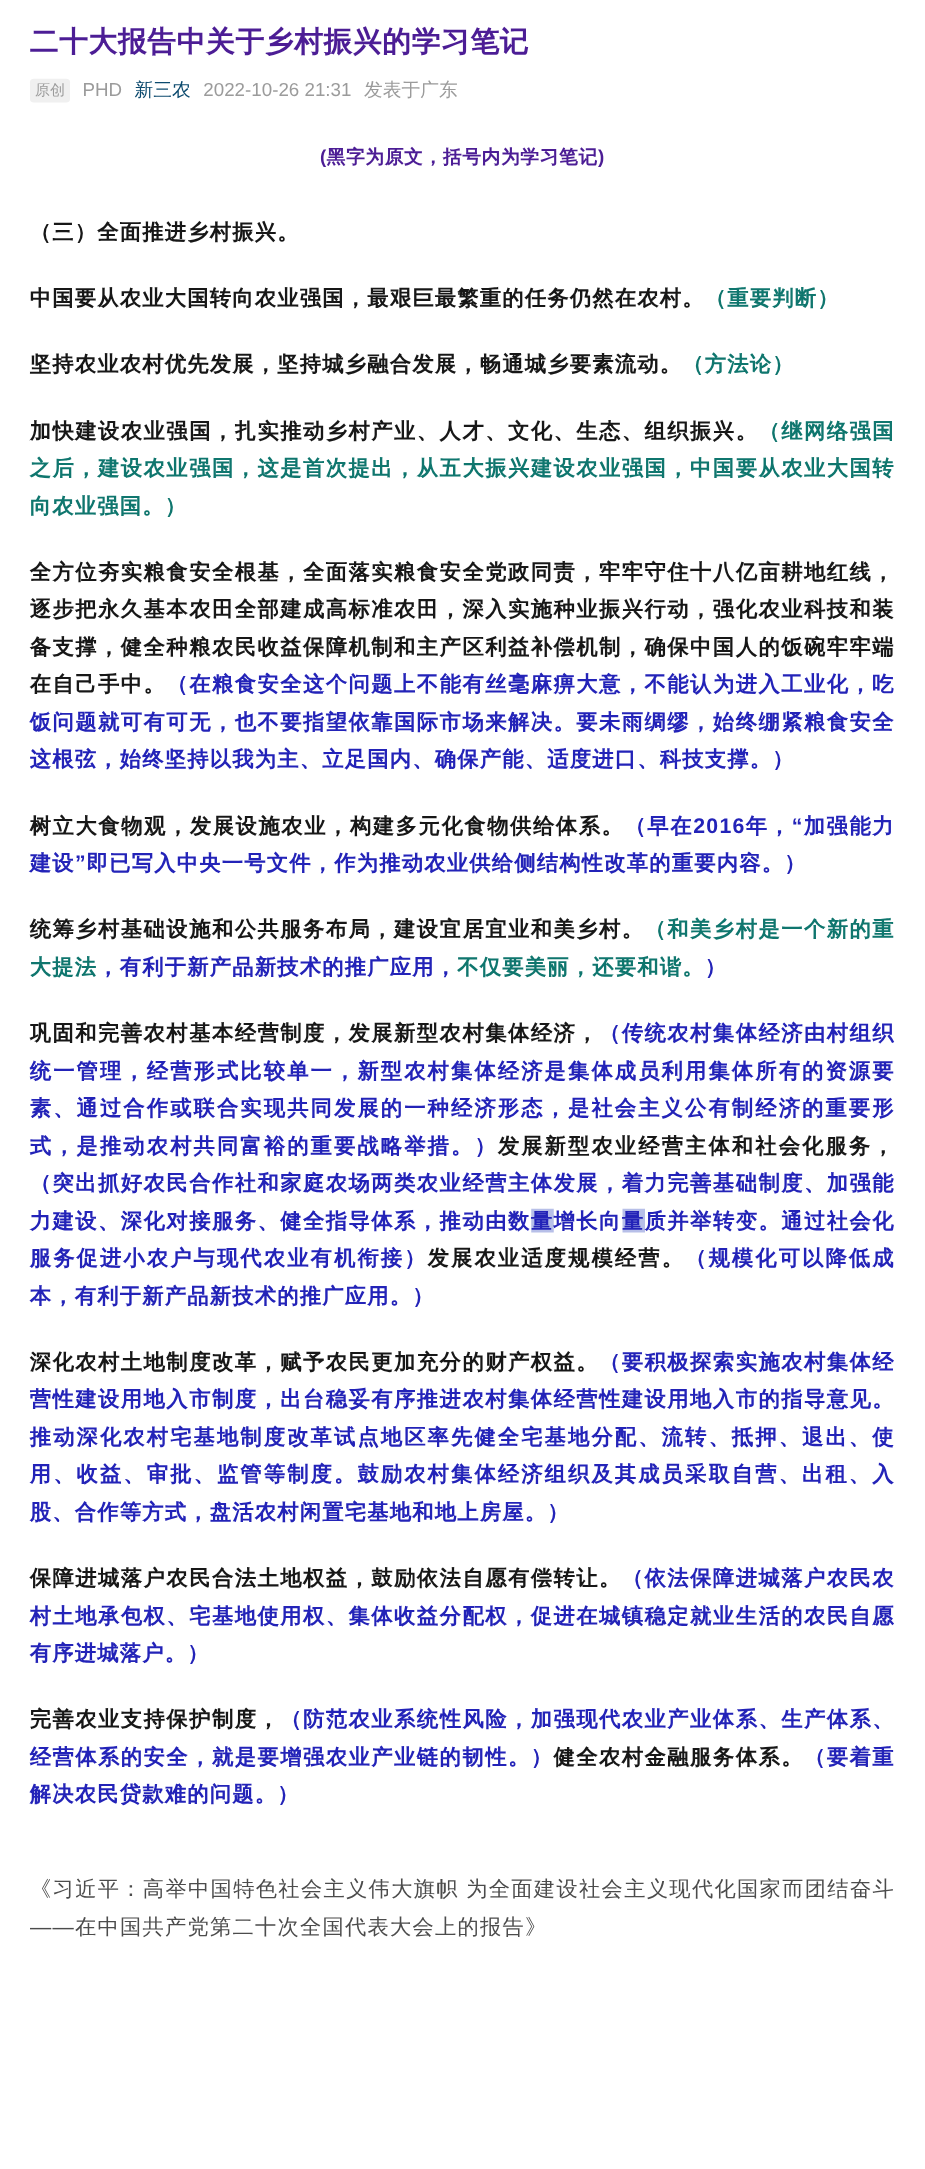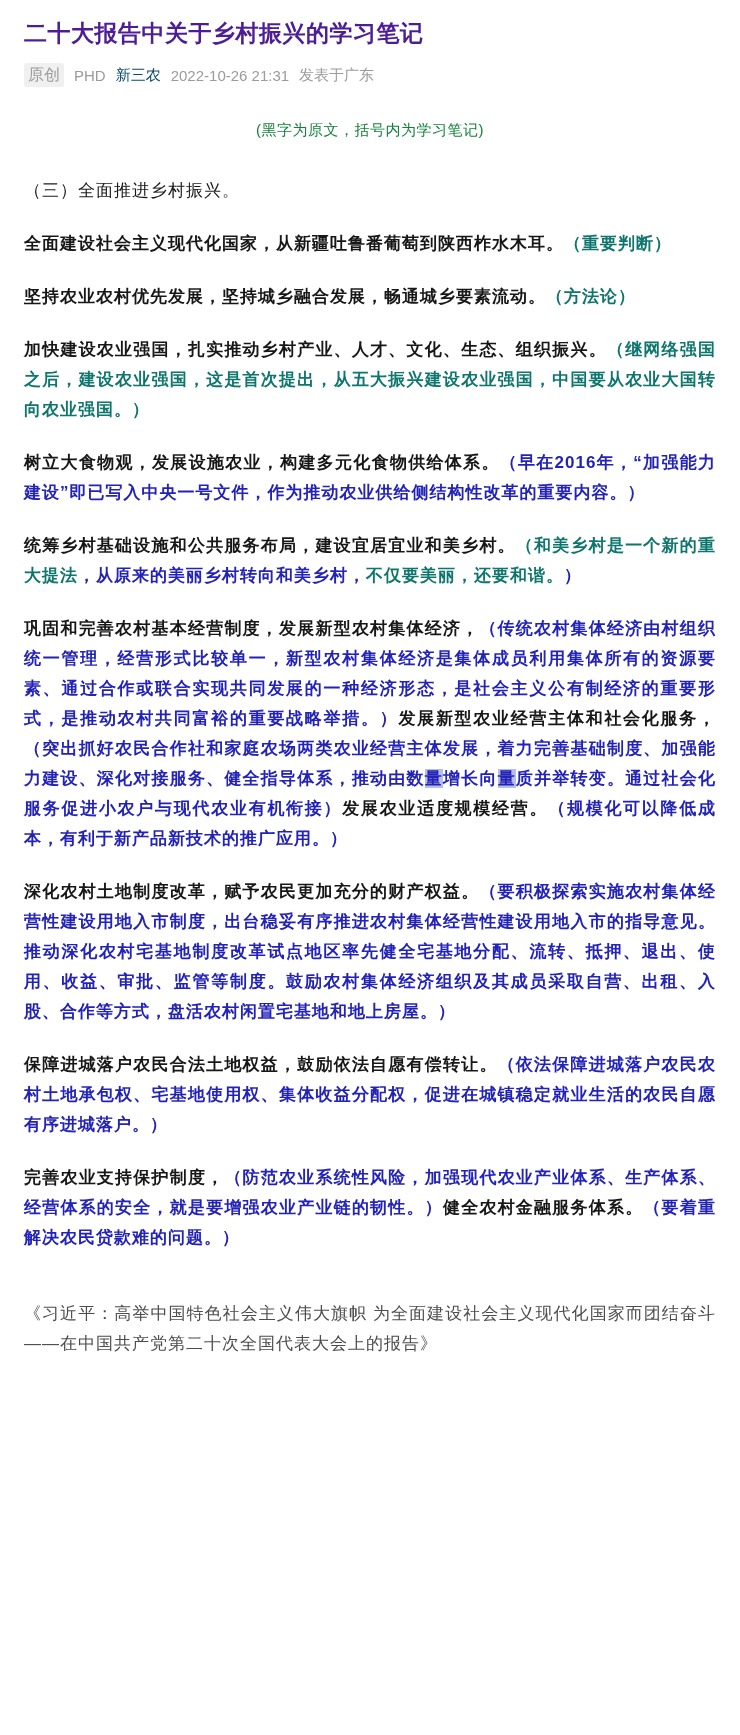--- a/index.html
+++ b/index.html
@@ -23,38 +23,39 @@
     display: flex;
     align-items: center;
     gap: 10px;
     font-size: 15px;
     color: #9b9b9b;
     margin-bottom: 6px;
   }
   .badge-original {
     background: #f0f0f0;
     color: #9b9b9b;
-    font-size: 16px;
+    font-size: 12px;
     padding: 1px 4px;
     border-radius: 3px;
     line-height: 1.4;
   }
   .account-link { color: #0c4a6e; cursor: pointer; }
 
   .legend {
     text-align: center;
-    color: #15803d;
+    color: #4c1d95;
     font-size: 15px;
     margin: 34px 0 0 0;
     letter-spacing: 0.5px;
+    font-weight: bold;
   }
 
   .section-heading {
     font-size: 17px;
-    font-weight: 400;
+    font-weight: 700;
     color: #171717;
     margin: 36px 0 0 0;
     letter-spacing: 1px;
     line-height: 30px;
   }
 
   .para {
     font-size: 17px;
     font-weight: 700;
     line-height: 30px;
@@ -90,25 +91,26 @@
     <span class="account-link">新三农</span>
     <span>2022-10-26 21:31</span>
     <span>发表于广东</span>
   </div>
 
   <p class="legend">(黑字为原文，括号内为学习笔记)</p>
 
   <p class="section-heading">（三）全面推进乡村振兴。</p>
 
   <div>
-      <p class="para"><span class="seg-black">全面建设社会主义现代化国家，从新疆吐鲁番葡萄到陕西柞水木耳。</span><span class="seg-red">（重要判断）</span></p>
+      <p class="para"><span class="seg-black">中国要从农业大国转向农业强国，最艰巨最繁重的任务仍然在农村。</span><span class="seg-red">（重要判断）</span></p>
       <p class="para"><span class="seg-black">坚持农业农村优先发展，坚持城乡融合发展，畅通城乡要素流动。</span><span class="seg-red">（方法论）</span></p>
       <p class="para"><span class="seg-black">加快建设农业强国，扎实推动乡村产业、人才、文化、生态、组织振兴。</span><span class="seg-red">（继网络强国之后，建设农业强国，这是首次提出，从五大振兴建设农业强国，中国要从农业大国转向农业强国。）</span></p>
+      <p class="para"><span class="seg-black">全方位夯实粮食安全根基，全面落实粮食安全党政同责，牢牢守住十八亿亩耕地红线，逐步把永久基本农田全部建成高标准农田，深入实施种业振兴行动，强化农业科技和装备支撑，健全种粮农民收益保障机制和主产区利益补偿机制，确保中国人的饭碗牢牢端在自己手中。</span><span class="seg-blue">（在粮食安全这个问题上不能有丝毫麻痹大意，不能认为进入工业化，吃饭问题就可有可无，也不要指望依靠国际市场来解决。要未雨绸缪，始终绷紧粮食安全这根弦，始终坚持以我为主、立足国内、确保产能、适度进口、科技支撑。）</span></p>
       <p class="para"><span class="seg-black">树立大食物观，发展设施农业，构建多元化食物供给体系。</span><span class="seg-blue">（早在2016年，“加强能力建设”即已写入中央一号文件，作为推动农业供给侧结构性改革的重要内容。）</span></p>
-      <p class="para"><span class="seg-black">统筹乡村基础设施和公共服务布局，建设宜居宜业和美乡村。</span><span class="seg-red">（和美乡村是一个新的重大提法</span><span class="seg-blue">，从原来的美丽乡村转向和美乡村，</span><span class="seg-red">不仅要美丽，还要和谐。</span><span class="seg-blue">）</span></p>
+      <p class="para"><span class="seg-black">统筹乡村基础设施和公共服务布局，建设宜居宜业和美乡村。</span><span class="seg-red">（和美乡村是一个新的重大提法</span><span class="seg-blue">，有利于新产品新技术的推广应用，</span><span class="seg-red">不仅要美丽，还要和谐。</span><span class="seg-blue">）</span></p>
       <p class="para"><span class="seg-black">巩固和完善农村基本经营制度，发展新型农村集体经济，</span><span class="seg-blue">（传统农村集体经济由村组织统一管理，经营形式比较单一，新型农村集体经济是集体成员利用集体所有的资源要素、通过合作或联合实现共同发展的一种经济形态，是社会主义公有制经济的重要形式，是推动农村共同富裕的重要战略举措。）</span><span class="seg-black">发展新型农业经营主体和社会化服务，</span><span class="seg-blue">（突出抓好农民合作社和家庭农场两类农业经营主体发展，着力完善基础制度、加强能力建设、深化对接服务、健全指导体系，推动由数</span><span class="seg-blue hl">量</span><span class="seg-blue">增长向</span><span class="seg-blue hl">量</span><span class="seg-blue">质并举转变。通过社会化服务促进小农户与现代农业有机衔接）</span><span class="seg-black">发展农业适度规模经营。</span><span class="seg-blue">（规模化可以降低成本，有利于新产品新技术的推广应用。）</span></p>
       <p class="para"><span class="seg-black">深化农村土地制度改革，赋予农民更加充分的财产权益。</span><span class="seg-blue">（要积极探索实施农村集体经营性建设用地入市制度，出台稳妥有序推进农村集体经营性建设用地入市的指导意见。推动深化农村宅基地制度改革试点地区率先健全宅基地分配、流转、抵押、退出、使用、收益、审批、监管等制度。鼓励农村集体经济组织及其成员采取自营、出租、入股、合作等方式，盘活农村闲置宅基地和地上房屋。）</span></p>
       <p class="para"><span class="seg-black">保障进城落户农民合法土地权益，鼓励依法自愿有偿转让。</span><span class="seg-blue">（依法保障进城落户农民农村土地承包权、宅基地使用权、集体收益分配权，促进在城镇稳定就业生活的农民自愿有序进城落户。）</span></p>
       <p class="para"><span class="seg-black">完善农业支持保护制度，</span><span class="seg-blue">（防范农业系统性风险，加强现代农业产业体系、生产体系、经营体系的安全，就是要增强农业产业链的韧性。）</span><span class="seg-black">健全农村金融服务体系。</span><span class="seg-blue">（要着重解决农民贷款难的问题。）</span></p>
     </div>
 
   <p class="citation">《习近平：高举中国特色社会主义伟大旗帜 为全面建设社会主义现代化国家而团结奋斗——在中国共产党第二十次全国代表大会上的报告》</p>
 
 </div>
 

